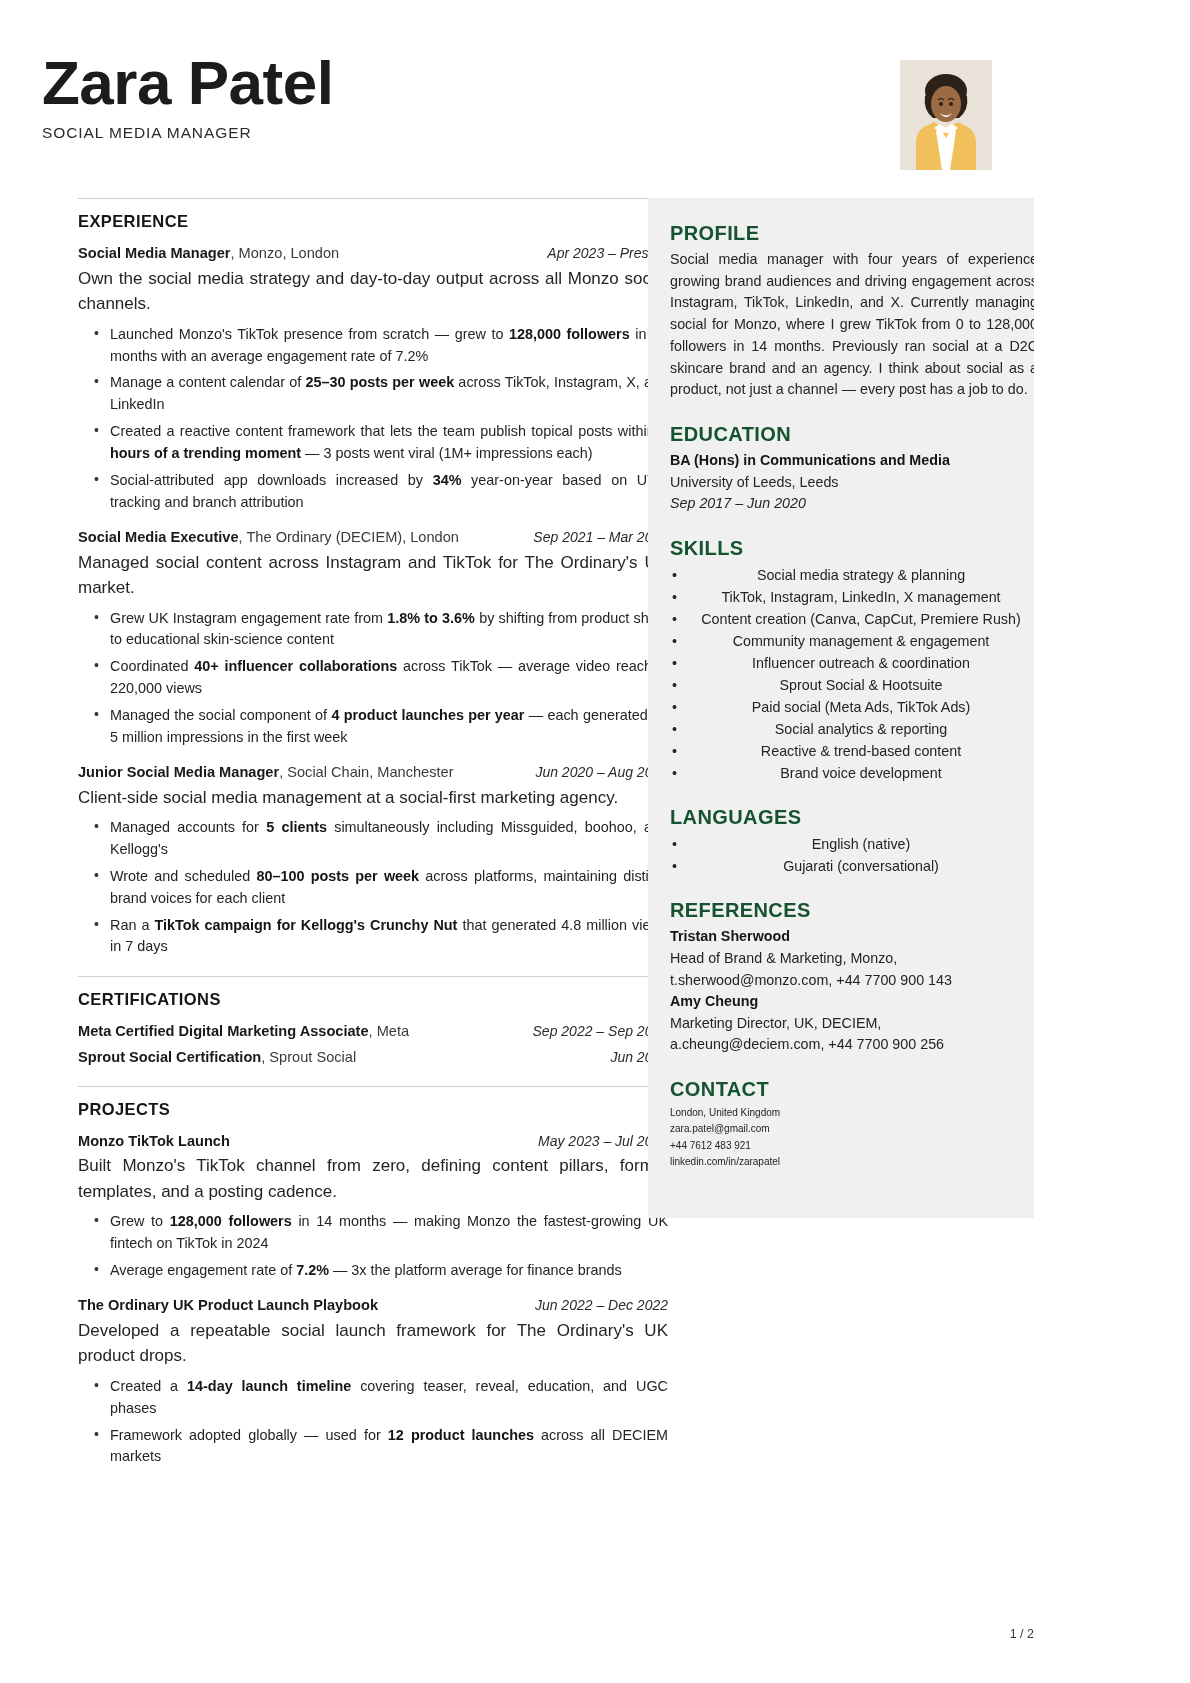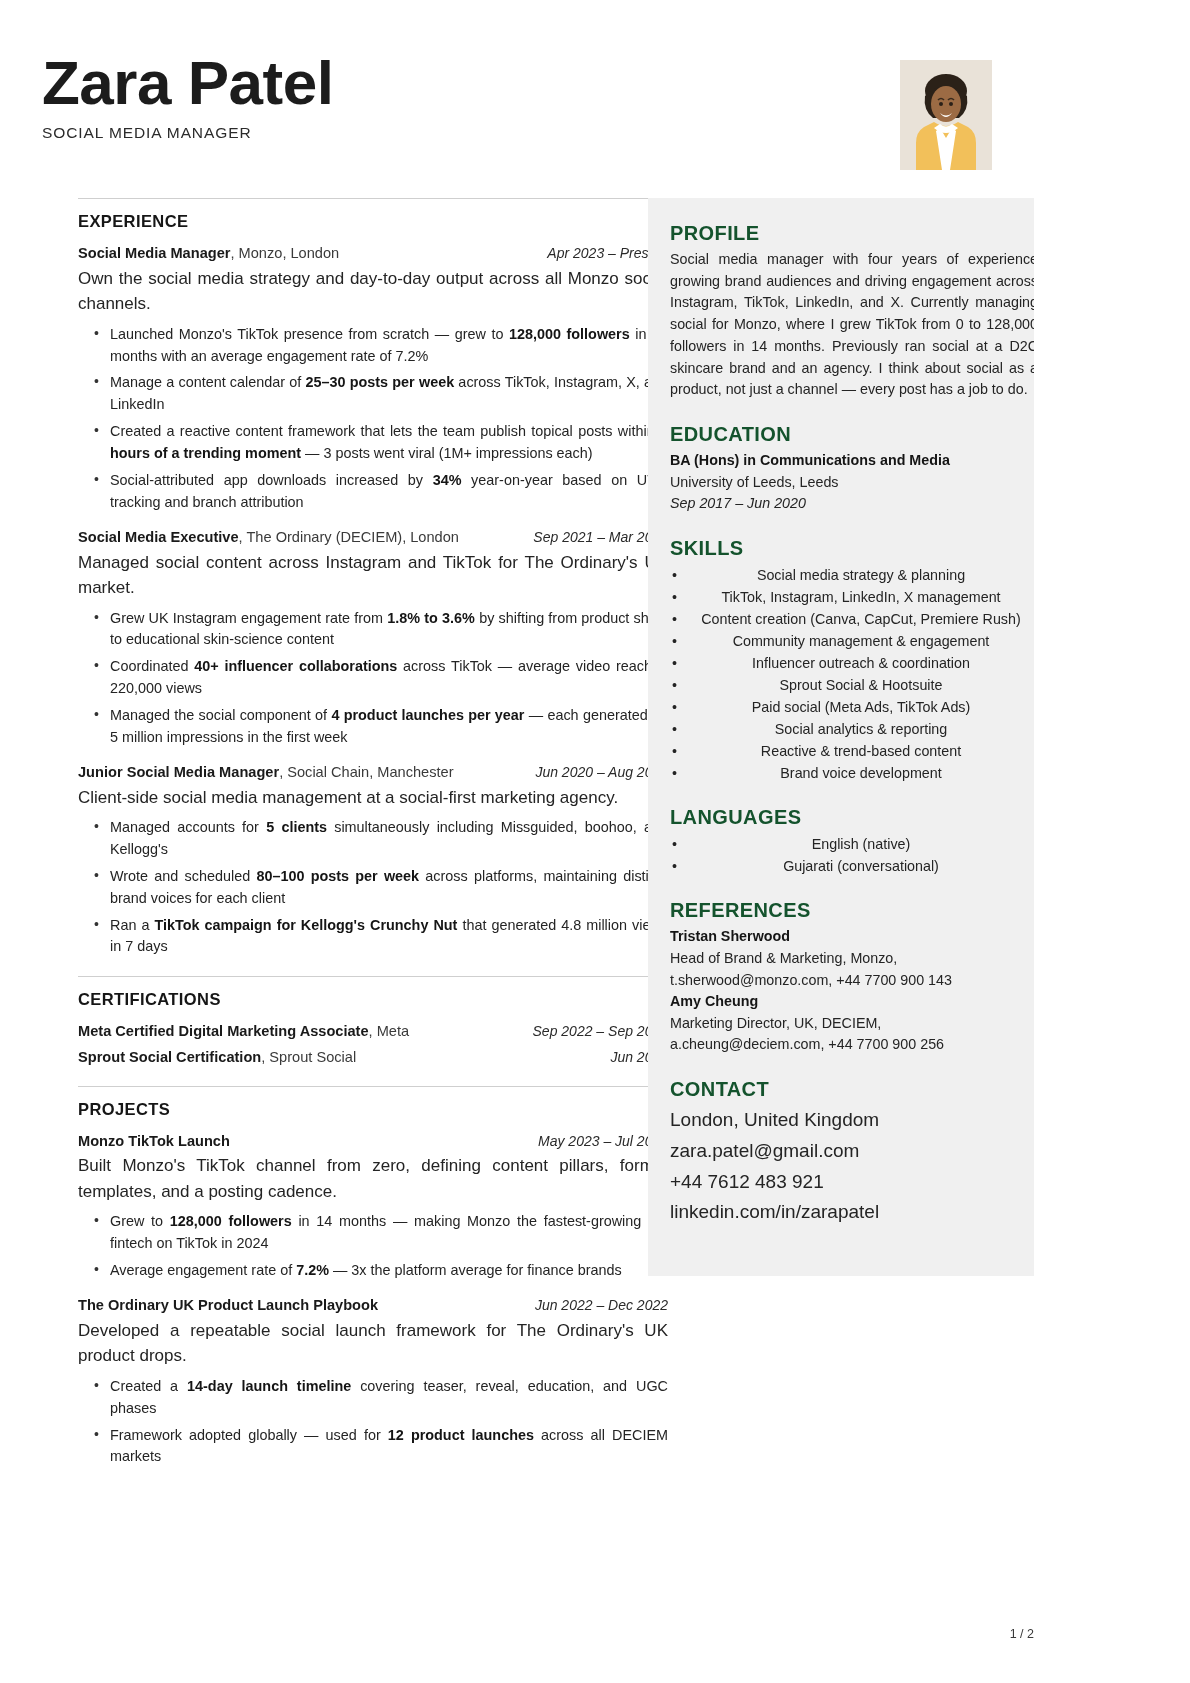--- a/index.html
+++ b/index.html
@@ -179,21 +179,21 @@
     font-weight: bold;
     color: #151515;
     line-height: 1.5;
   }
   .ref-detail {
     font-size: 14.3px;
     line-height: 1.52;
     color: #242424;
   }
   .contact-line {
-    font-size: 19px;
+    font-size: 10px;
     line-height: 1.62;
     color: #242424;
   }
 
   
   .footer {
     position: absolute;
     left: 0;
     right: 0;
     bottom: 42px;

